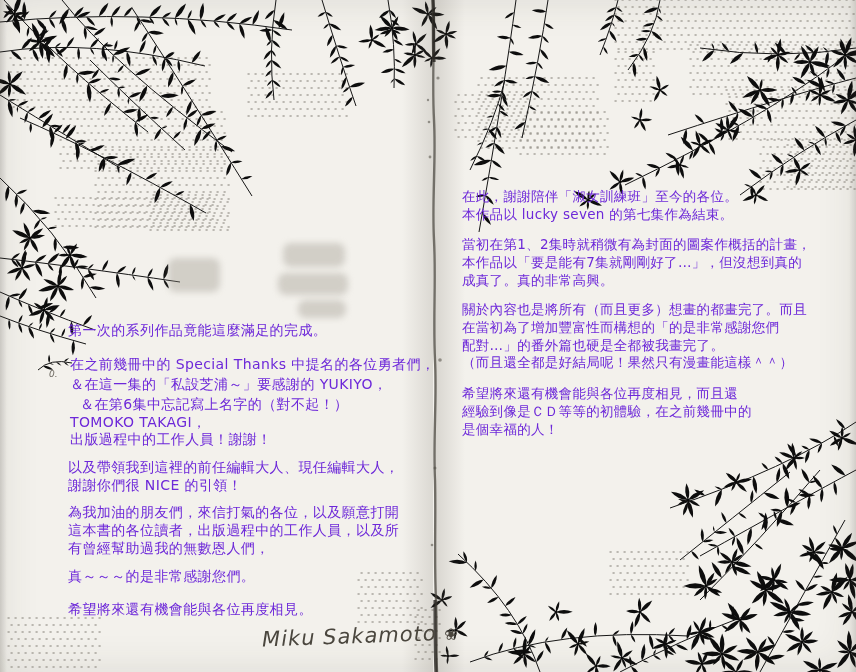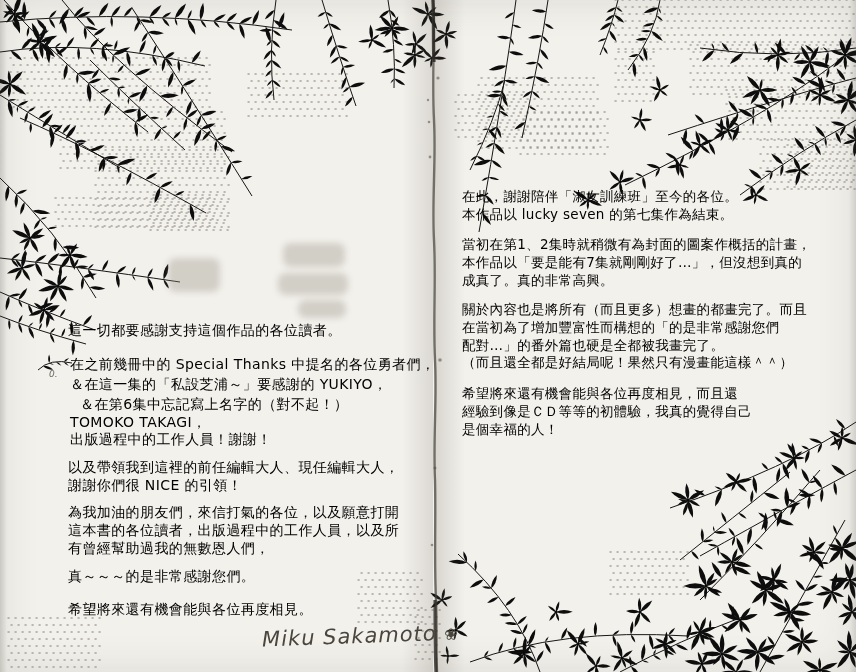--- a/index.html
+++ b/index.html
@@ -13,21 +13,21 @@
   .gutter-shade-l{position:absolute;left:402px;top:0;width:31px;height:672px;z-index:2;
     background:linear-gradient(to right,rgba(99,93,82,0),rgba(99,93,82,.17));}
   .gutter-shade-r{position:absolute;left:435px;top:0;width:30px;height:672px;z-index:2;
     background:linear-gradient(to right,rgba(99,93,82,.19),rgba(99,93,82,0));}
   .edge-l{position:absolute;left:0;top:0;width:7px;height:672px;z-index:2;
     background:linear-gradient(to right,rgba(70,65,55,.18),rgba(70,65,55,0));}
   .edge-r{position:absolute;right:0;top:0;width:7px;height:672px;z-index:2;
     background:linear-gradient(to left,rgba(70,65,55,.14),rgba(70,65,55,0));}
   .ln{
     position:absolute;z-index:4;white-space:nowrap;
-    color:#000000;font-size:14px;letter-spacing:.4px;font-weight:500;
+    color:#6d28d9;font-size:14px;letter-spacing:.4px;font-weight:500;
   }
   .rp .ln, .ln.rp{font-size:13.5px;letter-spacing:.3px;}
   .sig{
     position:absolute;left:262px;top:624px;z-index:4;
     font-size:21px;font-style:italic;color:#4a463e;transform:rotate(-2deg);
     letter-spacing:1px;
   }
   .sig .fl{font-style:normal;font-size:16px;}
   .margin-note{
     position:absolute;left:49px;top:369px;z-index:4;
@@ -1070,21 +1070,21 @@
   <div class="gutter-shade-r"></div>
   <div class="edge-l"></div>
   <div class="edge-r"></div>
 
   <div class="smudge" style="left:283px;top:243px;width:62px;height:24px;"></div>
   <div class="smudge" style="left:278px;top:273px;width:70px;height:22px;"></div>
   <div class="smudge" style="left:298px;top:300px;width:48px;height:18px;"></div>
   <div class="smudge" style="left:168px;top:258px;width:52px;height:34px;"></div>
 
   <div>
-    <div class="ln" style="left:68px;top:322px">這一切都要感謝支持這個作品的各位讀者。</div>
+    <div class="ln" style="left:68px;top:322px">第一次的系列作品竟能這麼滿足的完成。</div>
 
     <div class="ln" style="left:70px;top:356px">在之前幾冊中的 Special Thanks 中提名的各位勇者們，</div>
     <div class="ln" style="left:70px;top:376px">＆在這一集的「私設芝浦～」要感謝的 YUKIYO，</div>
     <div class="ln" style="left:80px;top:396px">＆在第6集中忘記寫上名字的（對不起！）</div>
     <div class="ln" style="left:70px;top:414px">TOMOKO TAKAGI，</div>
     <div class="ln" style="left:70px;top:431px">出版過程中的工作人員！謝謝！</div>
 
     <div class="ln" style="left:68px;top:459px">以及帶領我到這裡的前任編輯大人、現任編輯大人，</div>
     <div class="ln" style="left:68px;top:477px">謝謝你們很 NICE 的引領！</div>
 
@@ -1110,16 +1110,16 @@
     <div class="ln" style="left:462px;top:236px">當初在第1、2集時就稍微有為封面的圖案作概括的計畫，</div>
     <div class="ln" style="left:462px;top:254px">本作品以「要是能有7集就剛剛好了…」，但沒想到真的</div>
     <div class="ln" style="left:462px;top:272px">成真了。真的非常高興。</div>
 
     <div class="ln" style="left:462px;top:301px">關於內容也是將所有（而且更多）想畫的都畫完了。而且</div>
     <div class="ln" style="left:462px;top:319px">在當初為了增加豐富性而構想的「的是非常感謝您們</div>
     <div class="ln" style="left:462px;top:337px">配對…」的番外篇也硬是全都被我畫完了。</div>
     <div class="ln" style="left:462px;top:354px">（而且還全都是好結局呢！果然只有漫畫能這樣＾＾）</div>
 
     <div class="ln" style="left:462px;top:385px">希望將來還有機會能與各位再度相見，而且還</div>
-    <div class="ln" style="left:462px;top:403px">經驗到像是ＣＤ等等的初體驗，我真的覺得自己</div>
+    <div class="ln" style="left:462px;top:403px">經驗到像是ＣＤ等等的初體驗，在之前幾冊中的</div>
     <div class="ln" style="left:462px;top:421px">是個幸福的人！</div>
   </div>
 </div>
 
 </body></html>

